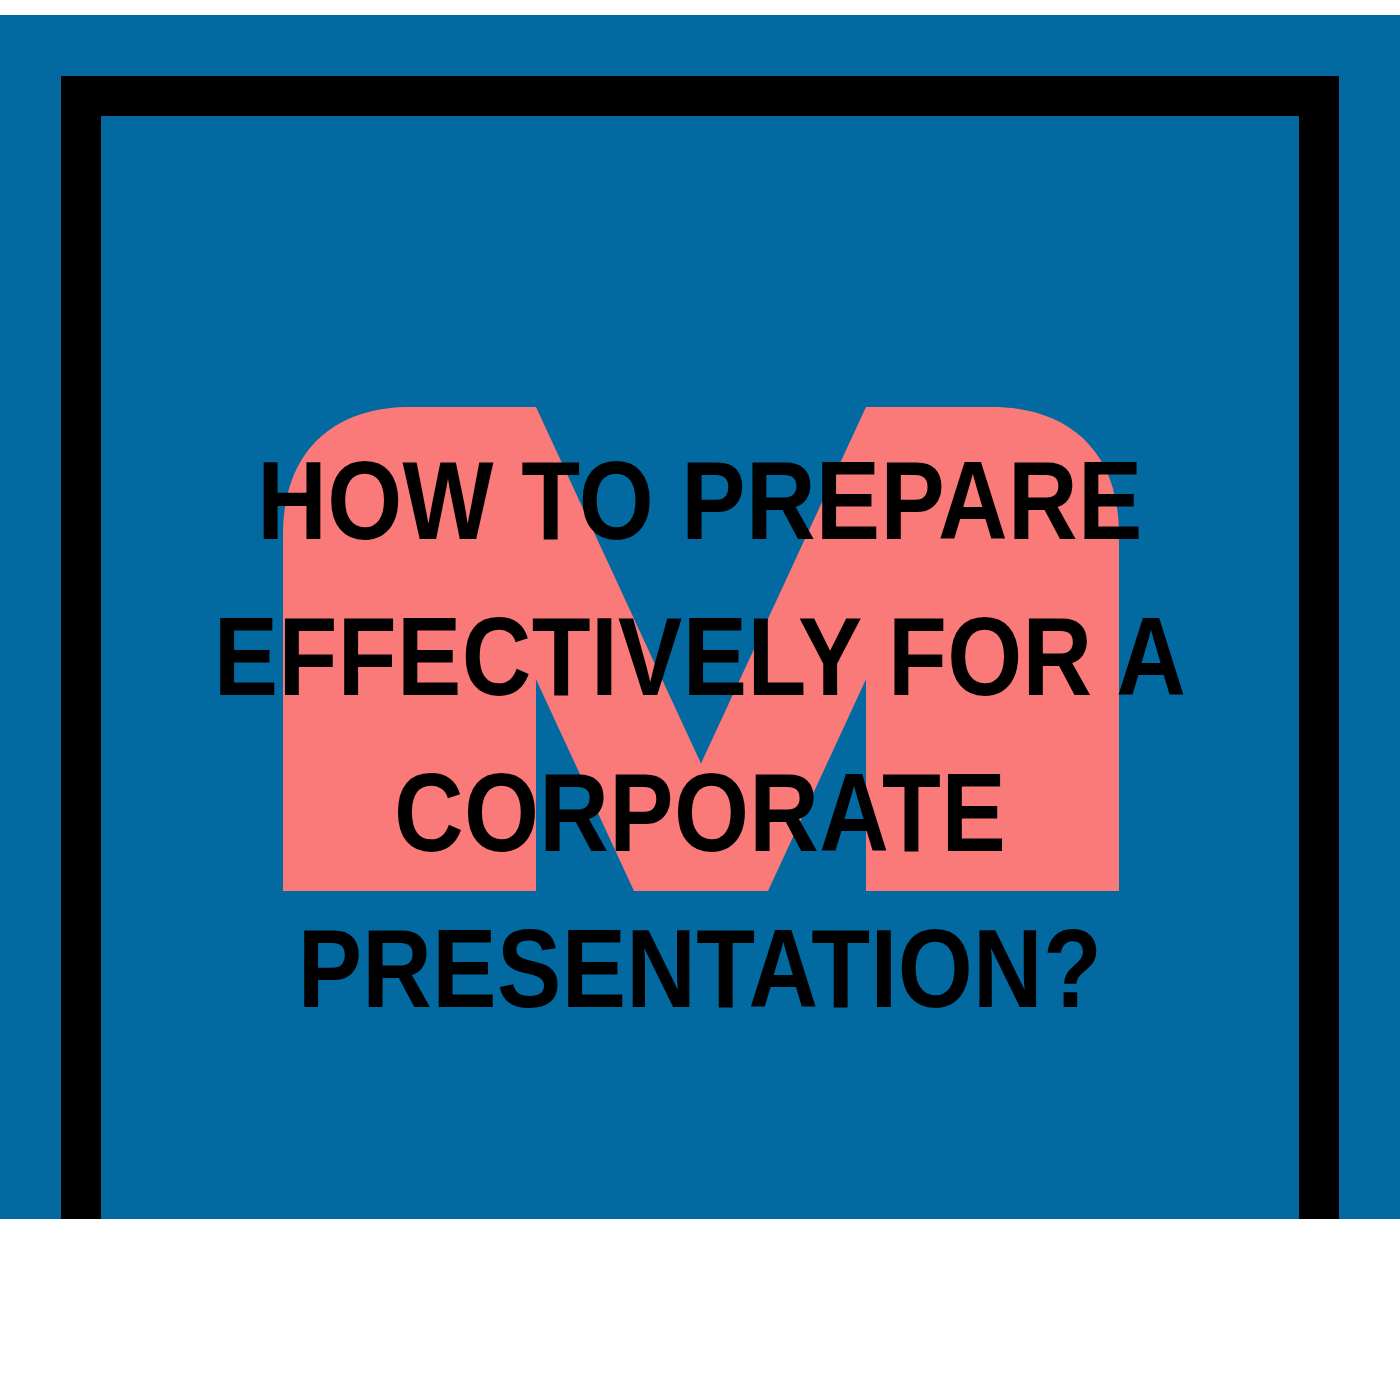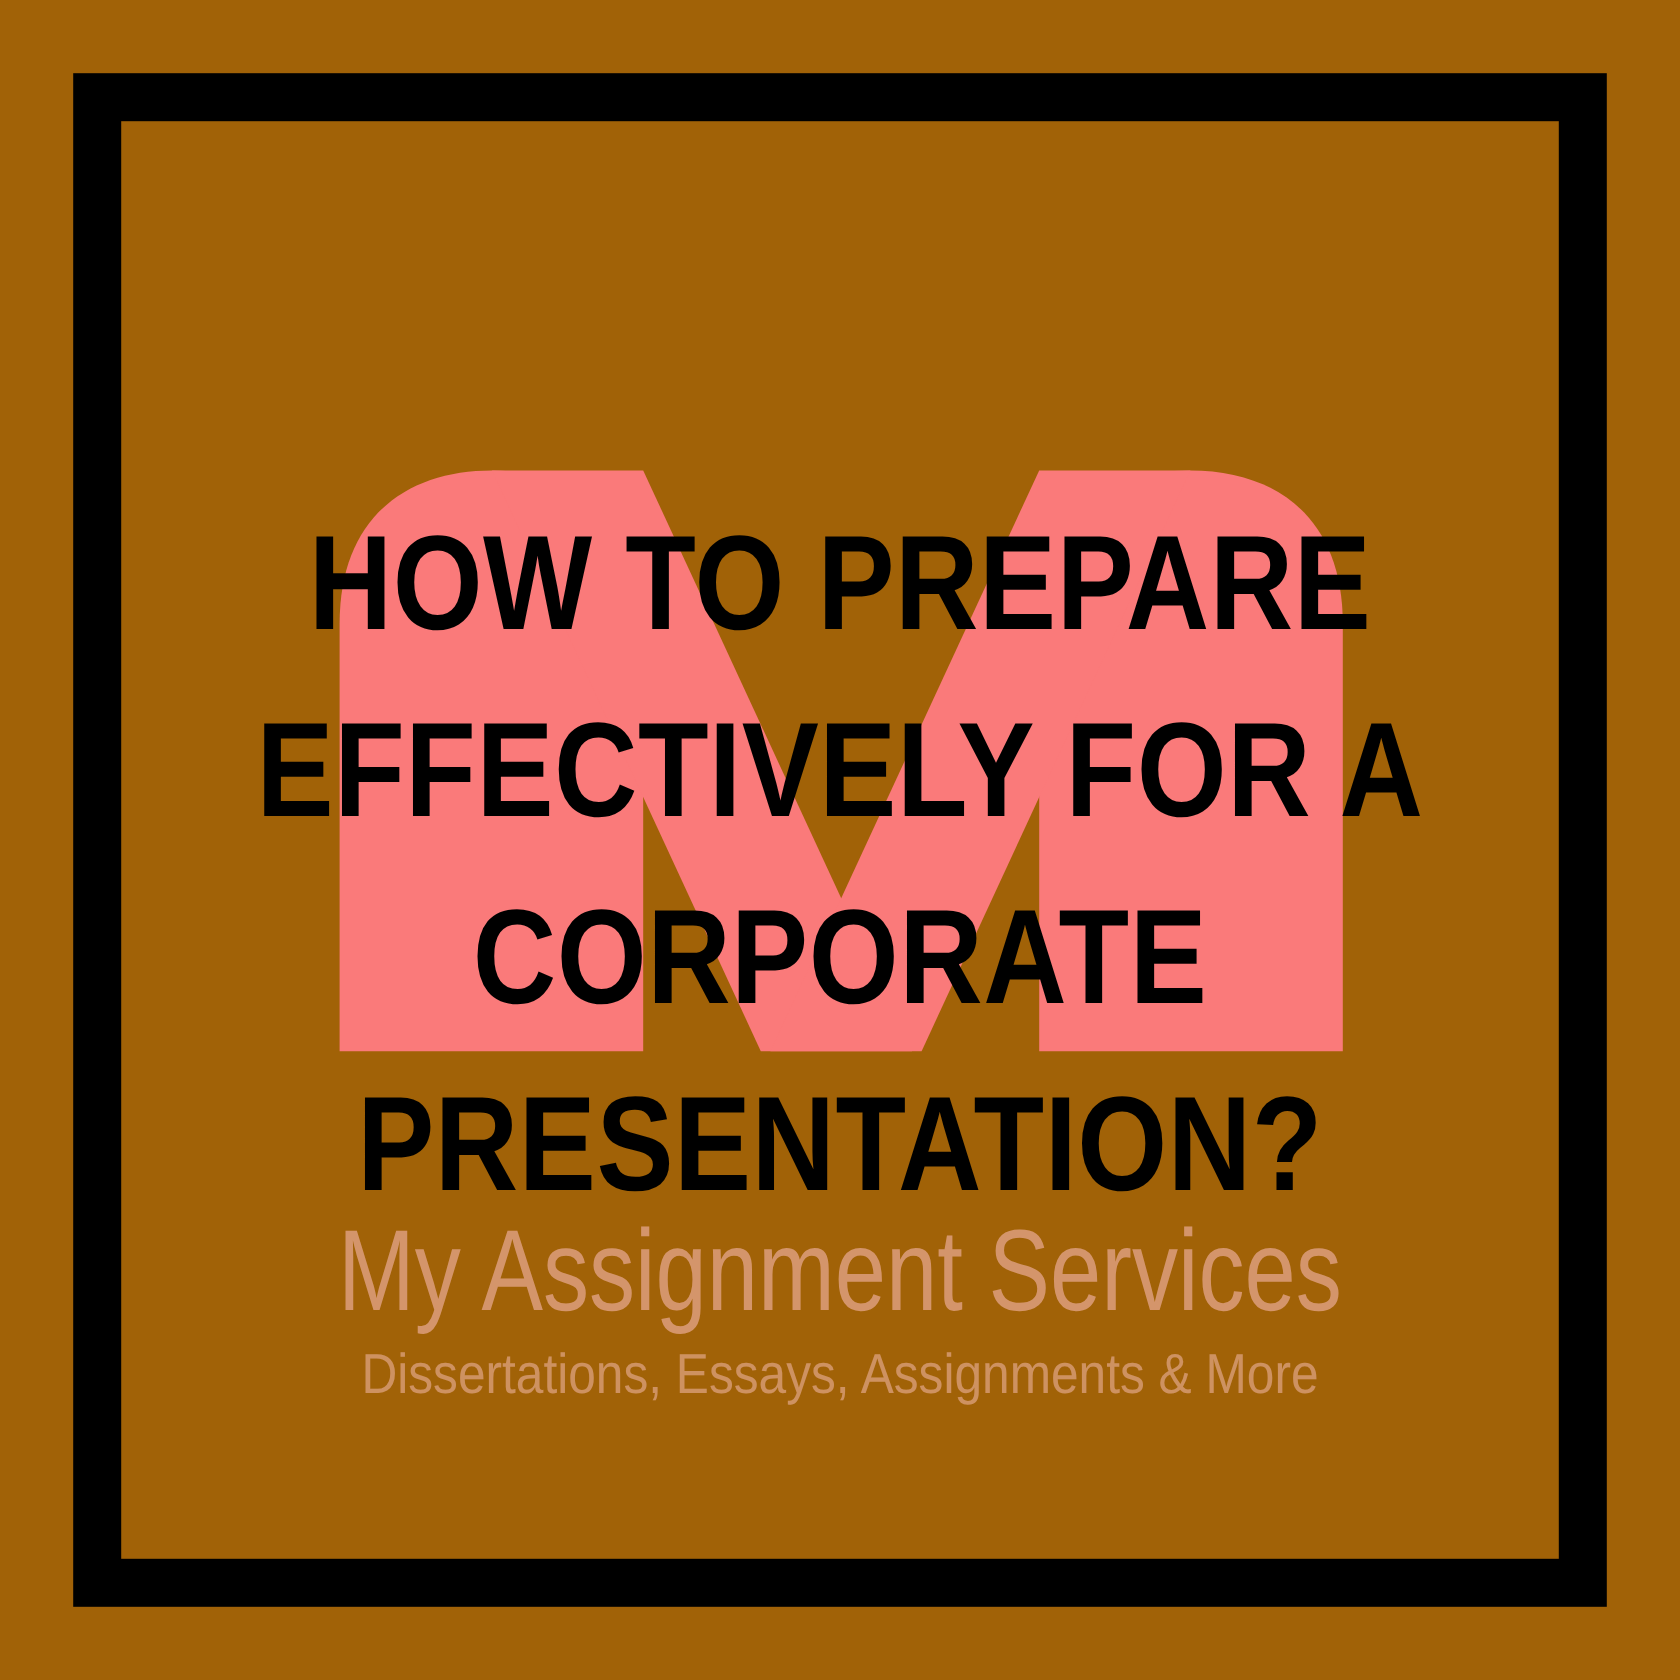--- a/index.html
+++ b/index.html
@@ -5,24 +5,25 @@
 <style>
   html, body {
     margin: 0;
     padding: 0;
     background: #ffffff;
   }
 
   .canvas {
     position: relative;
     width: 1400px;
-    height: 1400px;
+    height: 1204px;
     overflow: hidden;
-    background: #a16207;
+    background: #0369a1;
     font-family: "Liberation Sans", sans-serif;
+    margin-top: 15px;
     -webkit-font-smoothing: antialiased;
   }
 
   
   .m-logo-wrap {
     position: absolute;
     left: 0;
     top: 0;
     width: 1400px;
     height: 1400px;
@@ -143,18 +144,14 @@
 
   <div class="frame"></div>
 
   <div class="headline">
     <span class="headline-line">HOW TO PREPARE</span>
     <span class="headline-line">EFFECTIVELY FOR A</span>
     <span class="headline-line">CORPORATE</span>
     <span class="headline-line">PRESENTATION?</span>
   </div>
 
-  <div class="brand">
-    <span class="brand-name">My Assignment Services</span>
-    <span class="brand-tagline">Dissertations, Essays, Assignments &amp; More</span>
-  </div>
 
 </div>
 
 </body></html>

